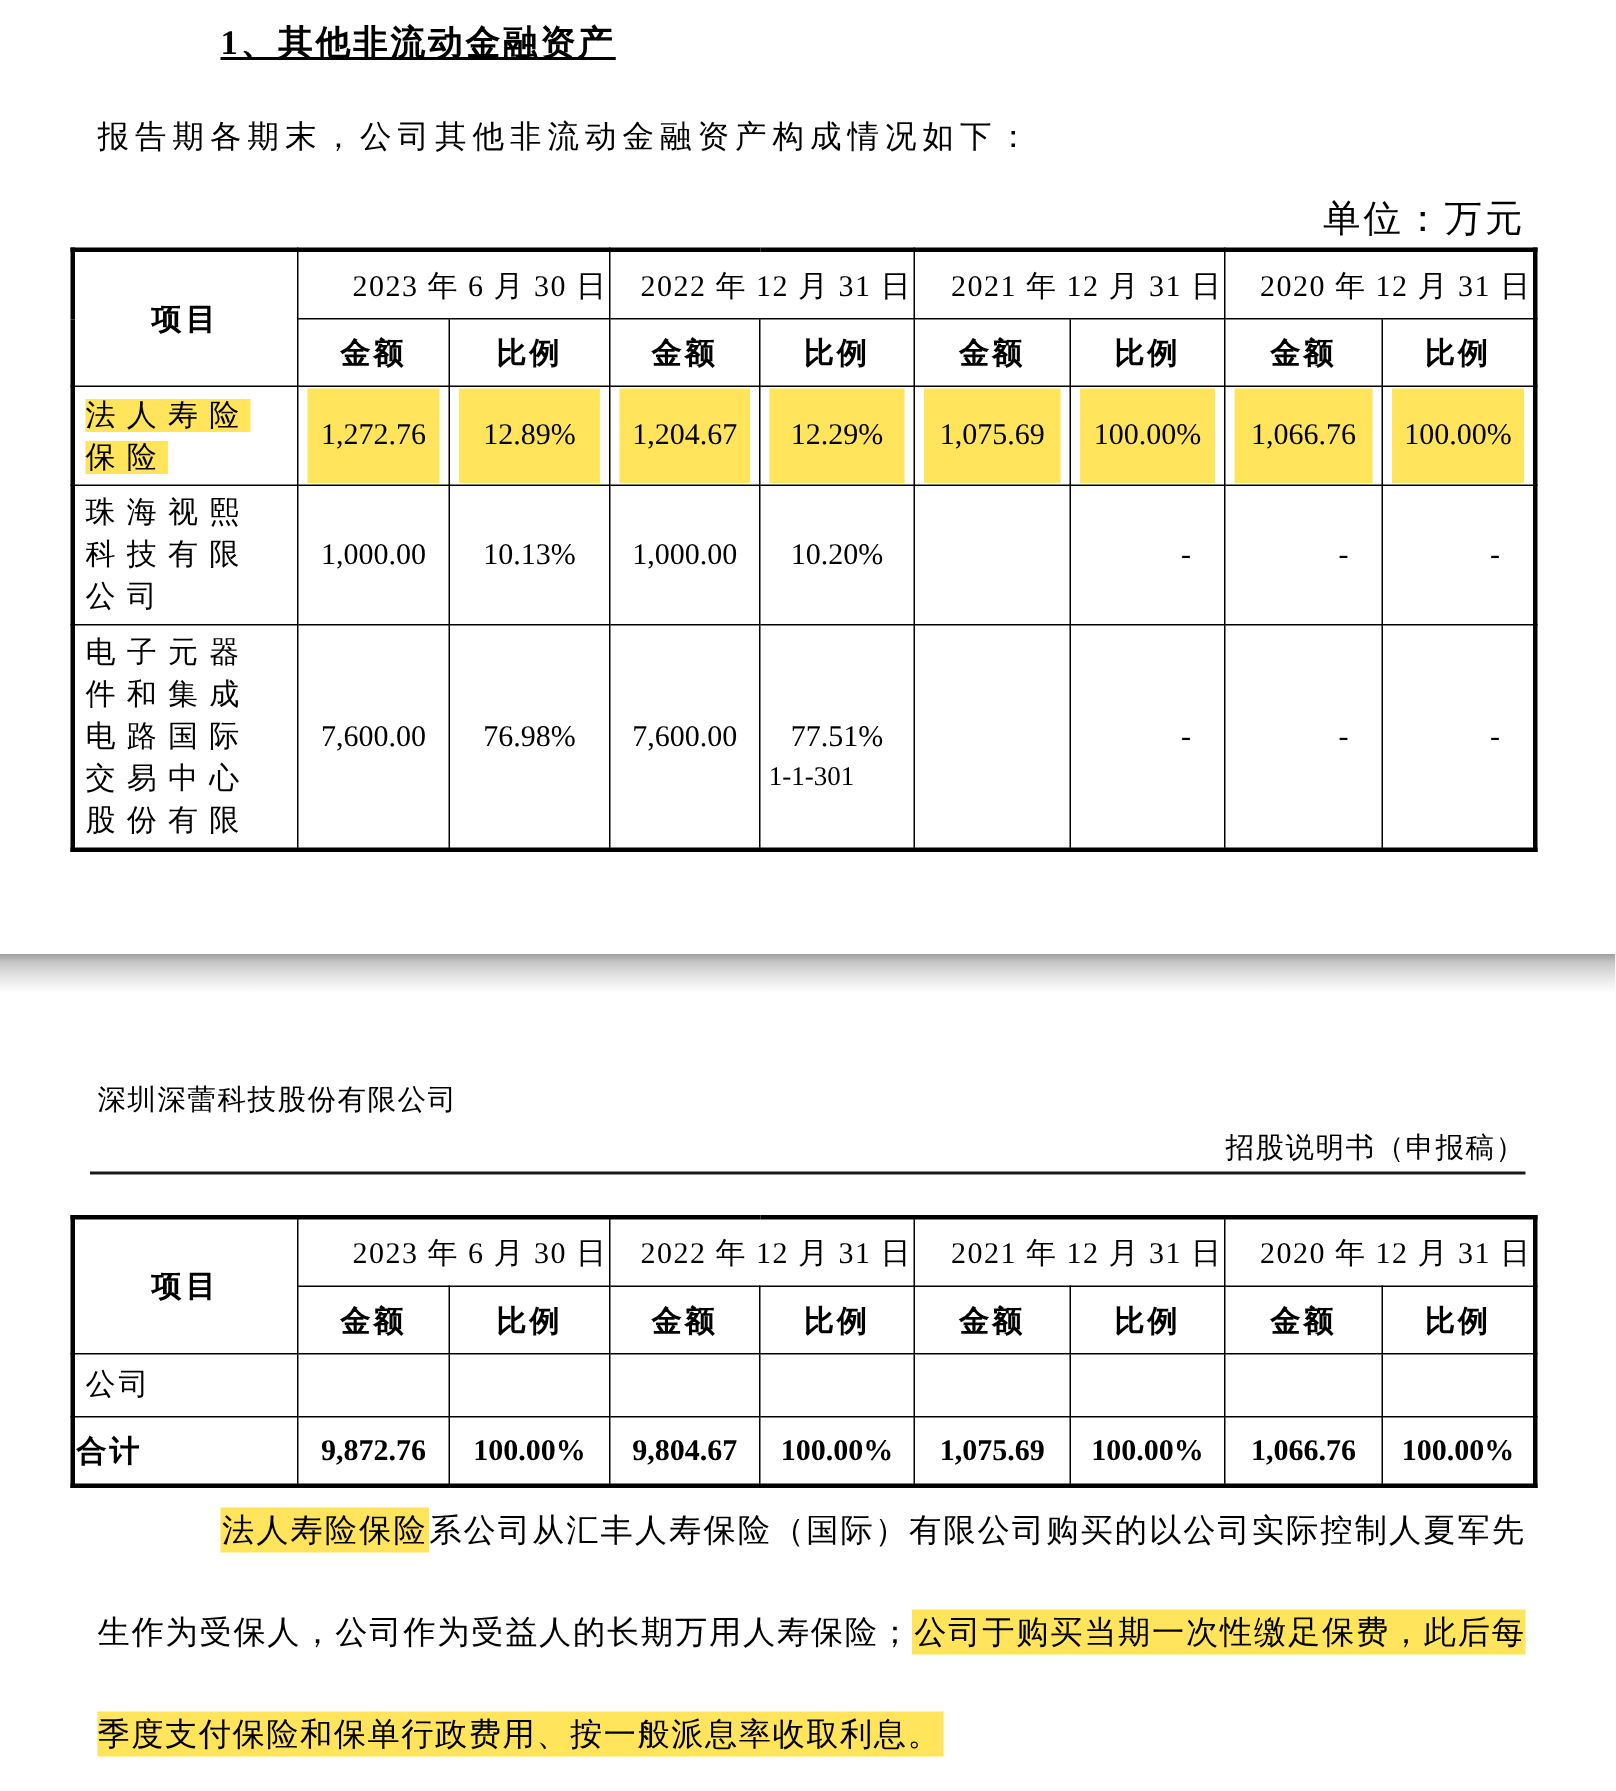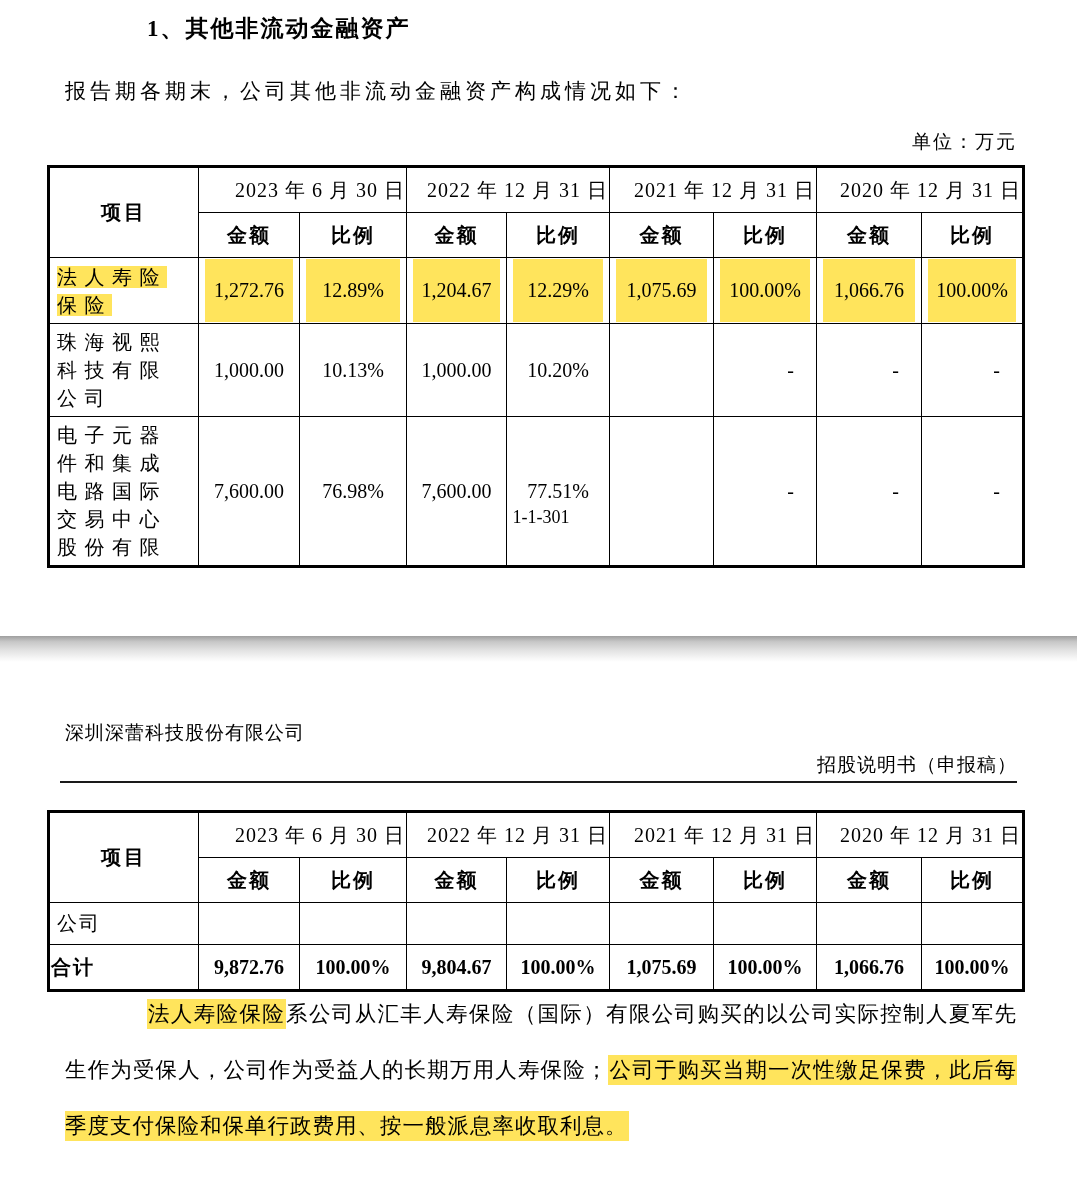--- a/index.html
+++ b/index.html
@@ -1,26 +1,26 @@
 <!DOCTYPE html>
 <html><head>
 <meta charset="utf-8">
 <style>
   html,body{margin:0;padding:0;background:#ffffff;}
   #page{position:relative;width:1077px;height:1194px;background:#ffffff;
         font-family:"Liberation Serif","DejaVu Serif",serif;color:#000;overflow:hidden;}
   .abs{position:absolute;}
 
   
-  .sec-title{left:147px;top:13px;font-size:23px;font-weight:bold;letter-spacing:2px;}
+  .sec-title{left:147px;top:13px;font-size:23px;font-weight:bold;letter-spacing:2px;text-decoration:underline;}
 
   
   .intro{left:65px;top:77px;width:952px;font-size:21px;letter-spacing:4px;}
 
-  .unit-label{right:60px;top:129px;font-size:19px;letter-spacing:2px;}
+  .unit-label{right:60px;top:129px;font-size:25px;letter-spacing:2px;}
 
   
   table.fin{border-collapse:collapse;table-layout:fixed;width:975px;border:3px solid #000;}
   table.fin td,table.fin th{border:1px solid #000;font-size:20px;overflow:hidden;}
   th.date-h{font-weight:normal;font-size:20px;text-align:right;height:42px;letter-spacing:1px;}
   th.sub-h{font-weight:bold;font-size:20px;text-align:center;height:42px;letter-spacing:2px;}
   th.item-h{font-weight:bold;font-size:20px;text-align:center;letter-spacing:3px;}
   td.item{text-align:left;padding:4px 7px;font-size:21px;letter-spacing:7.5px;line-height:28px;vertical-align:middle;}
   td.item-top{vertical-align:top;padding-top:6px;letter-spacing:2px;}
   td.num{text-align:center;font-size:20px;}
@@ -38,21 +38,21 @@
   .band{left:0;top:636px;width:1077px;height:26px;
         background:linear-gradient(180deg,#9f9f9f 0%,#c7c7c7 22%,#e2e2e2 55%,#f6f6f6 85%,#ffffff 100%);}
 
   
   .p2-company{left:65px;top:720px;font-size:19px;letter-spacing:1px;}
   .p2-doc{right:60px;top:752px;font-size:19px;letter-spacing:1px;}
   .p2-rule{left:60px;top:781px;width:957px;height:2px;background:#1a1a1a;}
 
   
   .body-para{left:65px;top:986px;width:952px;font-size:21.5px;letter-spacing:1px;
-             line-height:56px;text-align:justify;text-indent:82px;}
+             line-height:68px;text-align:justify;text-indent:82px;}
 </style>
 </head>
 <body>
 
 <div id="page">
 
   <div class="abs sec-title">1、其他非流动金融资产</div>
 
   <div class="abs intro">报告期各期末，公司其他非流动金融资产构成情况如下：</div>
 

